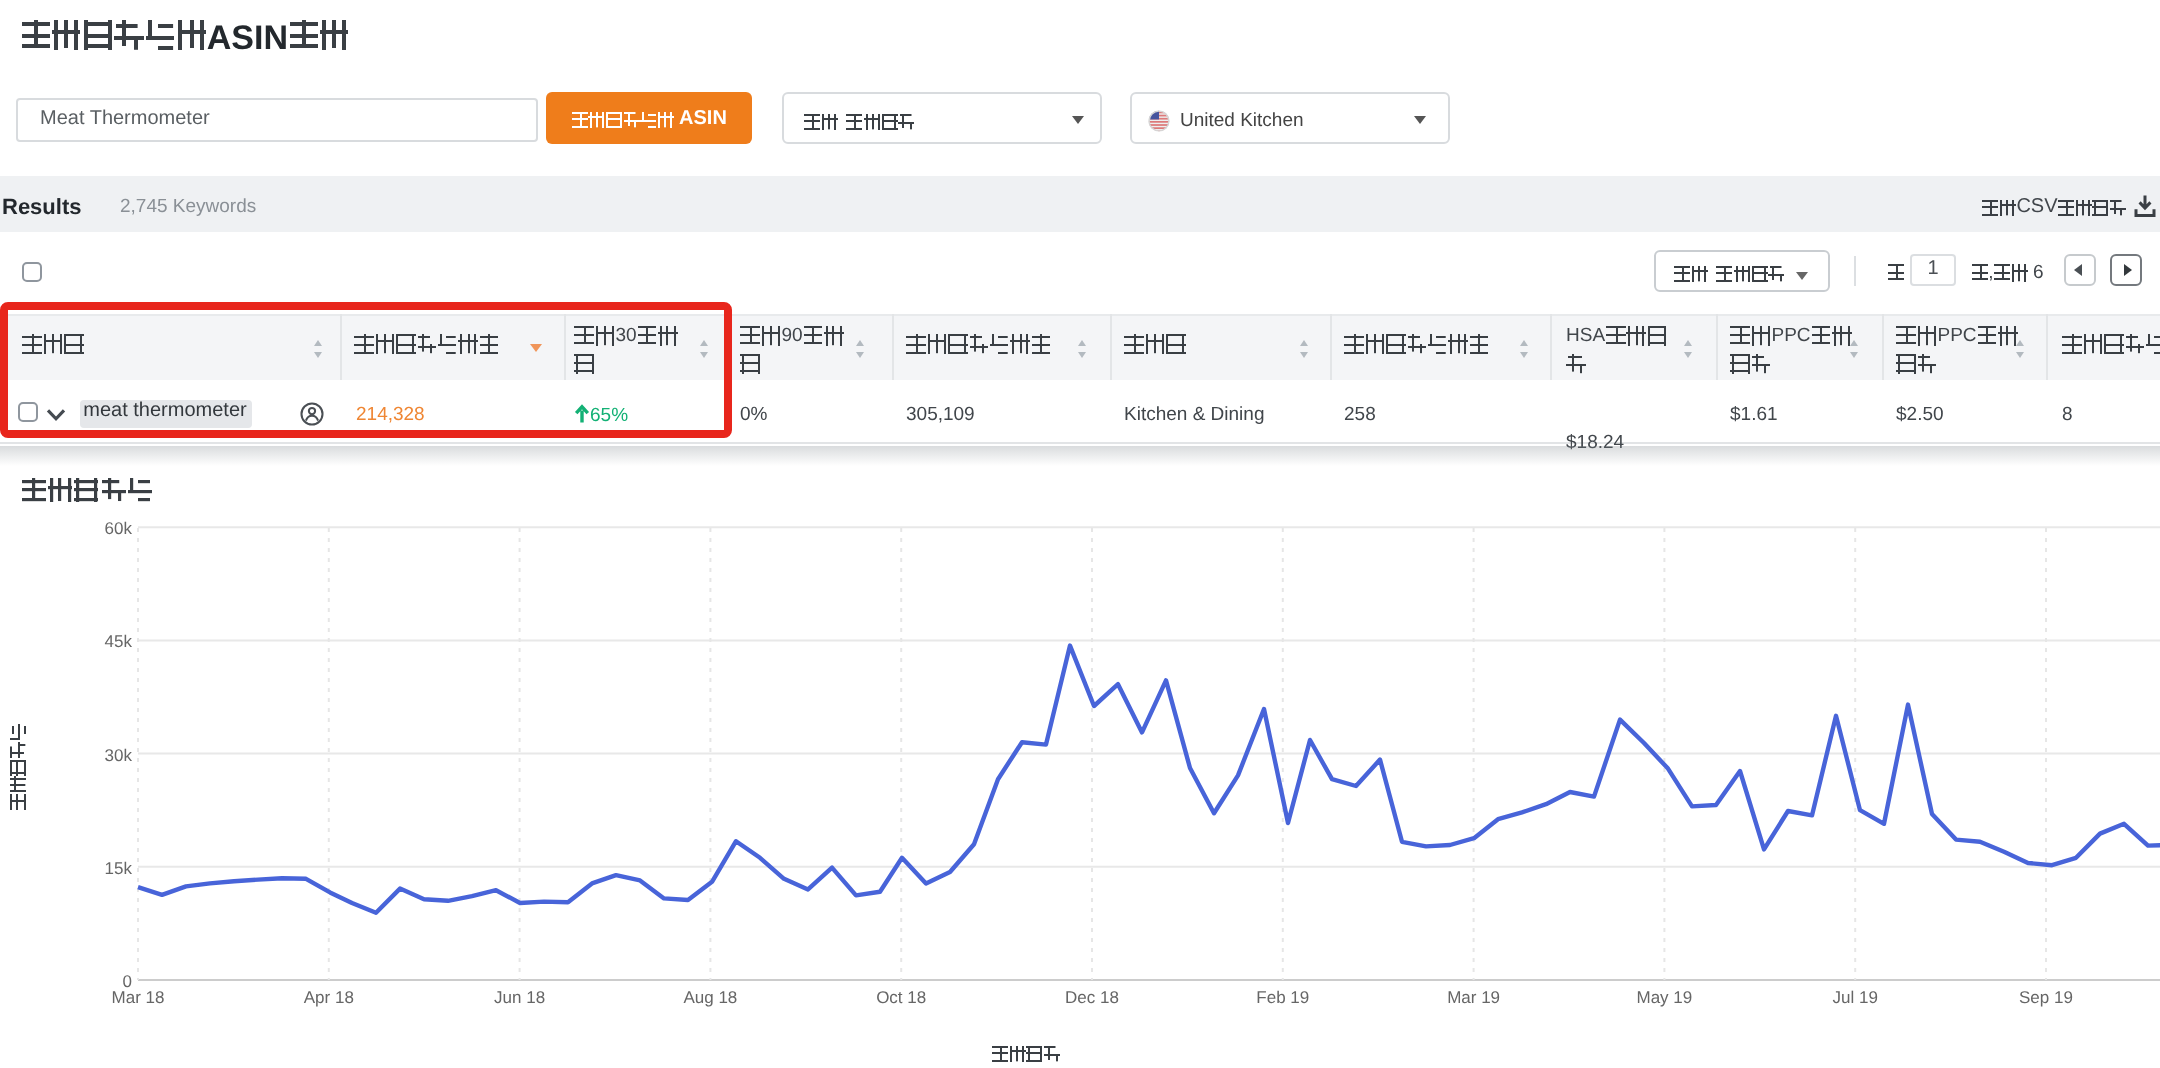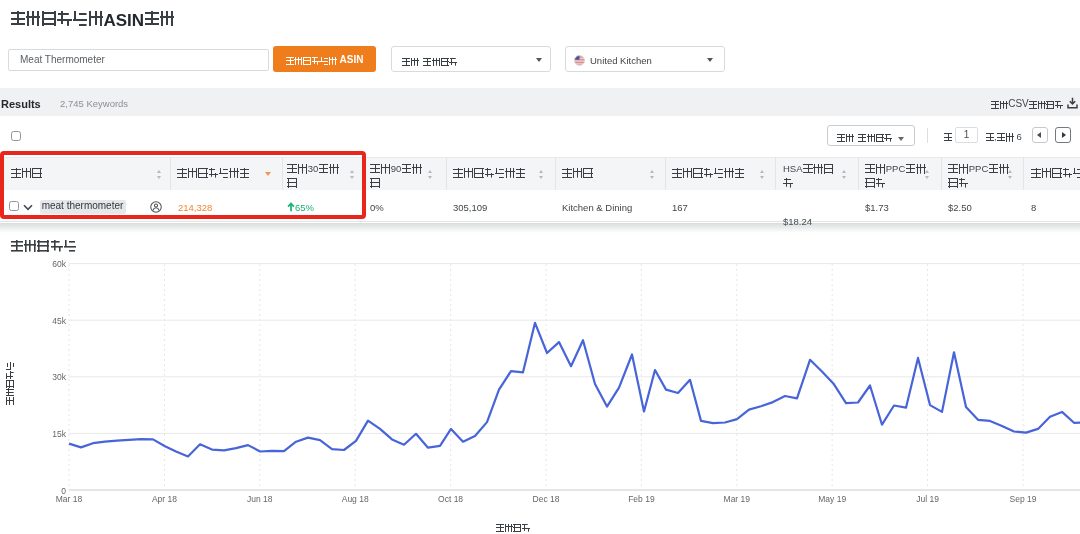--- a/index.html
+++ b/index.html
@@ -144,23 +144,23 @@
     <circle cx="6.5" cy="4.9" r="1.7"></circle>
     <path d="M3.2 10.1c.6-1.9 1.8-2.7 3.3-2.7s2.7.8 3.3 2.7"></path>
   </svg>
 <div class="txt12" style="left:178px;top:201.5px;color:#ef8633">214,328</div>
 <div class="txt12" style="left:287px;top:201.5px;color:#13b175"><svg width="8" height="10" viewBox="0 0 8 10" style="vertical-align:-1.5px">
       <path d="M4 9.3V3.2M1.1 4.6L4 1.4 6.9 4.6" fill="none" stroke="#13b175" stroke-width="1.7"></path>
     </svg>65%</div>
 <div class="txt12" style="left:370px;top:201.5px">0%</div>
 <div class="txt12" style="left:453px;top:201.5px">305,109</div>
 <div class="txt12" style="left:562px;top:201.5px">Kitchen &amp; Dining</div>
-<div class="txt12" style="left:672px;top:201.5px">167</div>
+<div class="txt12" style="left:672px;top:201.5px">258</div>
 <div class="txt12" style="left:783px;top:216px">$18.24</div>
-<div class="txt12" style="left:865px;top:201.5px">$1.73</div>
+<div class="txt12" style="left:865px;top:201.5px">$1.61</div>
 <div class="txt12" style="left:948px;top:201.5px">$2.50</div>
 <div class="txt12" style="left:1031px;top:201.5px">8</div>
 
 <div class="abs" style="left:0px;top:151px;width:366px;height:68px;border:4px solid #e8261c;border-radius:4px"></div>
 
 <div class="abs" style="left:0;top:223px;width:1080px;height:10px;background:linear-gradient(to bottom,rgba(120,128,134,.28),rgba(120,128,134,0))"></div>
 
 <div class="abs" style="left:10px;top:238px;line-height:13px"><i class="z p1 m14"></i><i class="z p3 m14"></i><i class="z p2 m14"></i><i class="z p4 m14"></i><i class="z p5 m14"></i></div>
 <svg class="abs" style="left:0;top:255px" width="1080" height="279" viewBox="0 0 1080 279">
 <line x1="69" y1="235" x2="1080" y2="235" stroke="#ccc" stroke-width="1"></line>

